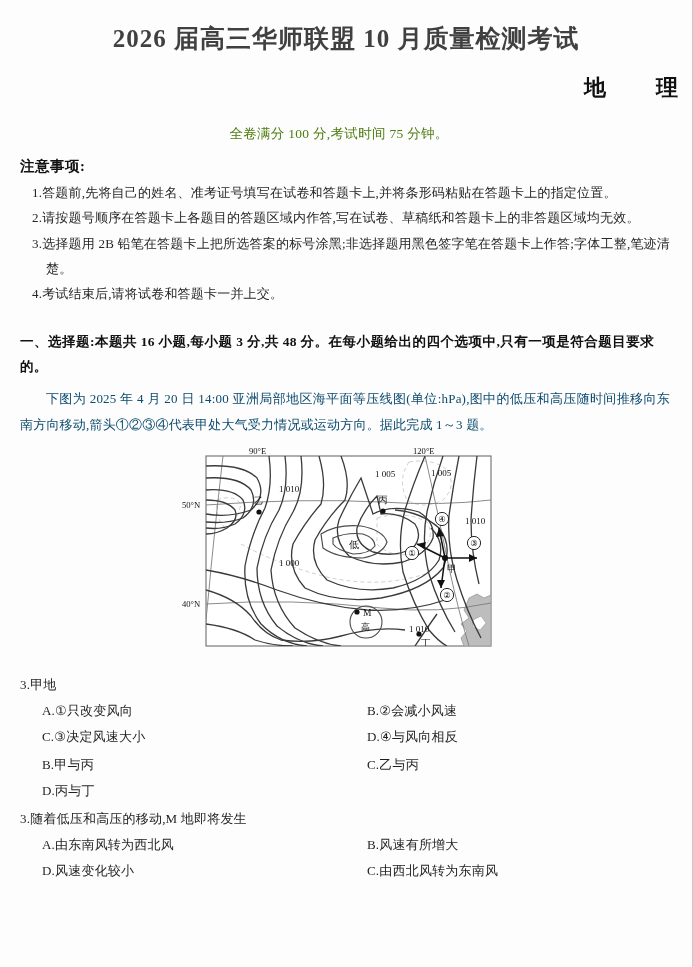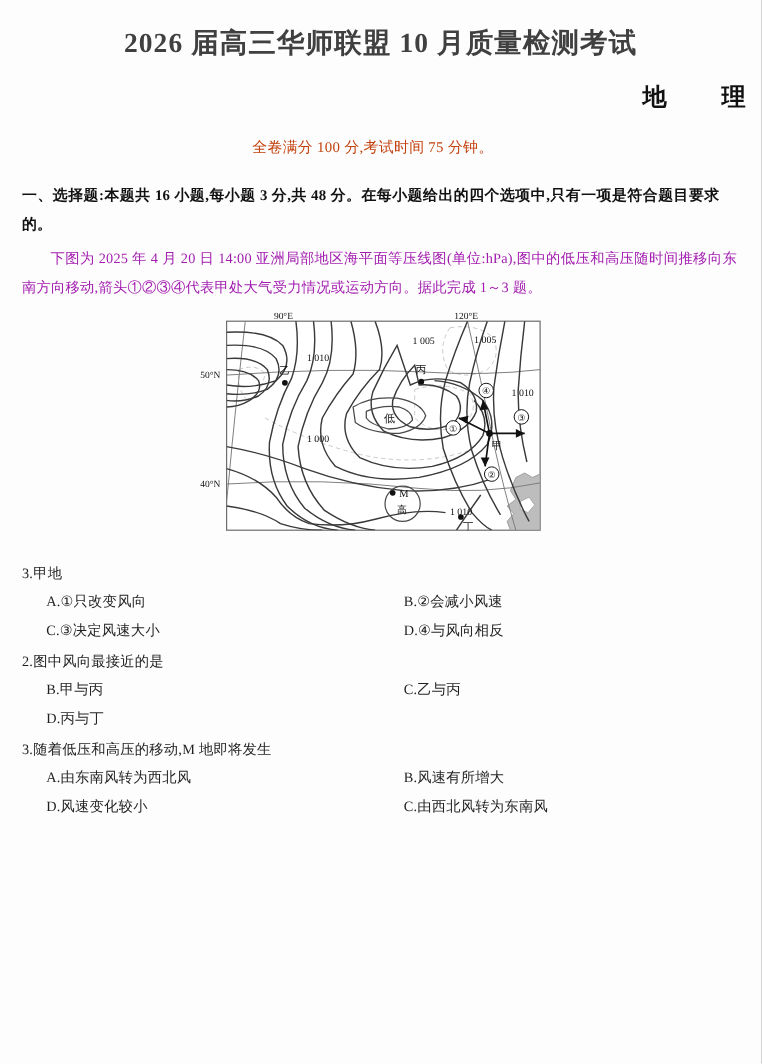--- a/index.html
+++ b/index.html
@@ -38,21 +38,21 @@
     font-weight: 700;
     letter-spacing: 14px;
     margin: 18px 0 0 0;
     padding-left: 14px;
     color: #111;
   }
   .doc-scoreline {
     text-align: center;
     font-size: 13.5px;
     margin: 22px 14px 0 0;
-    color: #c2410c;
+    color: #4d7c0f;
     letter-spacing: 0.3px;
   }
   
   .notice-wrap { margin: 14px 0 0 0; padding: 0 22px 0 20px; }
   .notice-heading {
     font-size: 14.5px;
     font-weight: 700;
     color: #111;
     margin-bottom: 4px;
     letter-spacing: 0.5px;
@@ -74,21 +74,21 @@
     font-weight: 700;
     line-height: 1.9;
     color: #111;
     text-align: justify;
     letter-spacing: 0.2px;
   }
   .stem-para {
     margin: 6px 22px 0 20px;
     font-size: 13px;
     line-height: 2.0;
-    color: #a21caf;
+    color: #0c4a6e;
     text-indent: 26px;
     text-align: justify;
     letter-spacing: 0.2px;
   }
   
   .figure-wrap {
     margin: 10px 0 0 0;
     display: flex;
     justify-content: center;
   }
@@ -119,20 +119,29 @@
 </style>
 </head>
 <body>
 
 <div class="page">
 
   <h1 class="doc-title">2026 届高三华师联盟 10 月质量检测考试</h1>
   <h2 class="doc-subject">地　理</h2>
   <div class="doc-scoreline">全卷满分 100 分,考试时间 75 分钟。</div>
 
+  <div class="notice-wrap">
+    <div class="notice-heading">注意事项:</div>
+    <ul class="notice-list">
+      <li class="notice-item">1.答题前,先将自己的姓名、准考证号填写在试卷和答题卡上,并将条形码粘贴在答题卡上的指定位置。</li>
+      <li class="notice-item">2.请按题号顺序在答题卡上各题目的答题区域内作答,写在试卷、草稿纸和答题卡上的非答题区域均无效。</li>
+      <li class="notice-item">3.选择题用 2B 铅笔在答题卡上把所选答案的标号涂黑;非选择题用黑色签字笔在答题卡上作答;字体工整,笔迹清楚。</li>
+      <li class="notice-item">4.考试结束后,请将试卷和答题卡一并上交。</li>
+    </ul>
+  </div>
 
   <div class="section-head">一、选择题:本题共 16 小题,每小题 3 分,共 48 分。在每小题给出的四个选项中,只有一项是符合题目要求的。</div>
   <div class="stem-para">下图为 2025 年 4 月 20 日 14:00 亚洲局部地区海平面等压线图(单位:hPa),图中的低压和高压随时间推移向东南方向移动,箭头①②③④代表甲处大气受力情况或运动方向。据此完成 1～3 题。</div>
 
   <div class="figure-wrap">
     <div class="figure-box">
       <svg width="330" height="210" viewBox="0 0 330 210">
         <defs>
           <clipPath id="frameClip">
               <rect x="25" y="8" width="285" height="190"></rect>
@@ -273,21 +282,20 @@
       <div class="q-stem">3.甲地</div>
       <div class="q-options">
         <div class="q-opt">A.①只改变风向</div>
         <div class="q-opt col2">B.②会减小风速</div>
         <div class="q-opt">C.③决定风速大小</div>
         <div class="q-opt col2">D.④与风向相反</div>
       </div>
     </div>
 
     <div class="q-block">
-      <div class="q-stem">2.图中风向最接近的是</div>
       <div class="q-options">
         <div class="q-opt col2">B.甲与丙</div>
         <div class="q-opt">C.乙与丙</div>
         <div class="q-opt col2">D.丙与丁</div>
       </div>
     </div>
 
     <div class="q-block">
       <div class="q-stem">3.随着低压和高压的移动,M 地即将发生</div>
       <div class="q-options">

